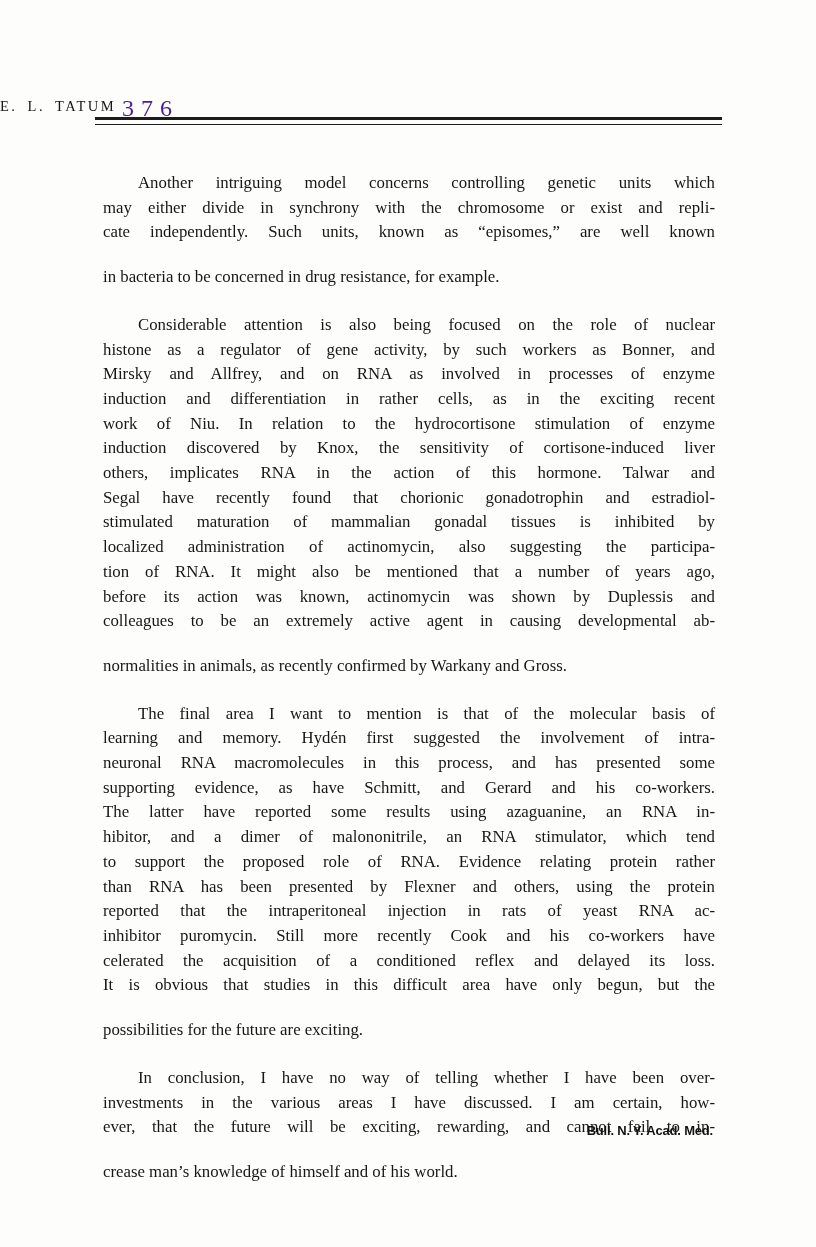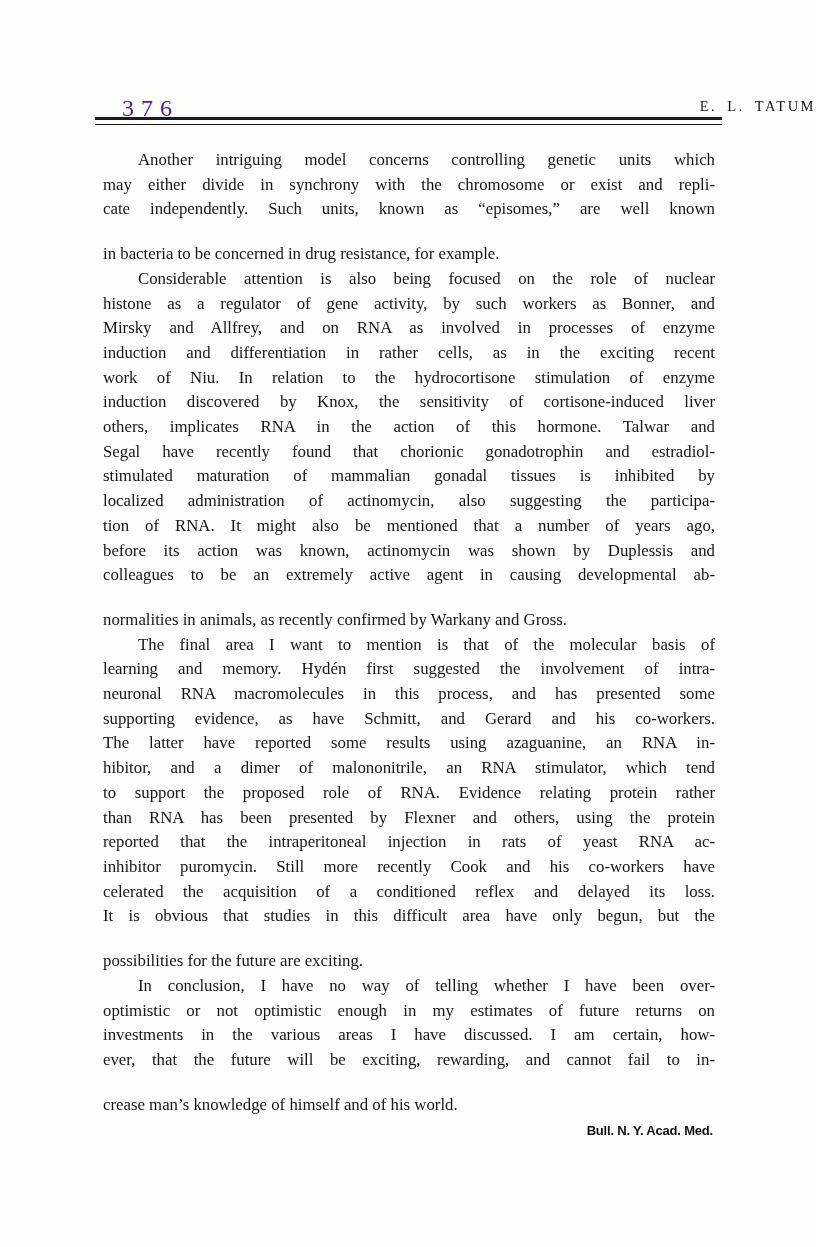--- a/index.html
+++ b/index.html
@@ -14,21 +14,21 @@
   .page-number {
     position: absolute;
     left: 122px; top: 95px;
     font-size: 24px;
     letter-spacing: 7px;
     color: #4c1d95;
   }
   .running-head {
     position: absolute;
     left: 0; right: 0; top: 98px;
-    text-align: right;
+    text-align: left;
     font-size: 14.5px;
     letter-spacing: 2.5px;
     word-spacing: 4px;
     color: #161616;
   }
   .header-rule {
     position: absolute;
     left: 95px; width: 627px; top: 117px;
     height: 4px;
     border-top: 3px solid #1c1c1c;
@@ -46,21 +46,21 @@
     text-align-last: justify;
     -moz-text-align-last: justify;
     text-justify: inter-word;
   }
   .line.last {
     text-align: left;
     text-align-last: left;
     margin-top: 20px;
     -moz-text-align-last: left;
   }
-  .line.indent { text-indent: 35px; }
+  .line.indent { text-indent: 35px; margin-top: 23px; }
   .journal-footer {
     position: absolute;
     right: 103px; top: 1123px;
     font-family: "Liberation Sans", "DejaVu Sans", sans-serif;
     font-weight: bold;
     font-size: 13px;
     letter-spacing: -0.2px;
     color: #111;
   }
 </style>
@@ -106,20 +106,19 @@
       <div class="line">to support the proposed role of RNA. Evidence relating protein rather</div>
       <div class="line">than RNA has been presented by Flexner and others, using the protein</div>
       <div class="line">reported that the intraperitoneal injection in rats of yeast RNA ac-</div>
       <div class="line">inhibitor puromycin. Still more recently Cook and his co-workers have</div>
       <div class="line">celerated the acquisition of a conditioned reflex and delayed its loss.</div>
       <div class="line">It is obvious that studies in this difficult area have only begun, but the</div>
       <div class="line last">possibilities for the future are exciting.</div>
     </div>
     <div>
       <div class="line indent">In conclusion, I have no way of telling whether I have been over-</div>
-      <div class="line">optimistic or not optimistic enough in my estimates of future returns on</div>
       <div class="line">investments in the various areas I have discussed. I am certain, how-</div>
       <div class="line">ever, that the future will be exciting, rewarding, and cannot fail to in-</div>
       <div class="line last">crease man’s knowledge of himself and of his world.</div>
     </div>
   </div>
 
 <div class="journal-footer">Bull. N. Y. Acad. Med.</div>
 
 </body></html>

